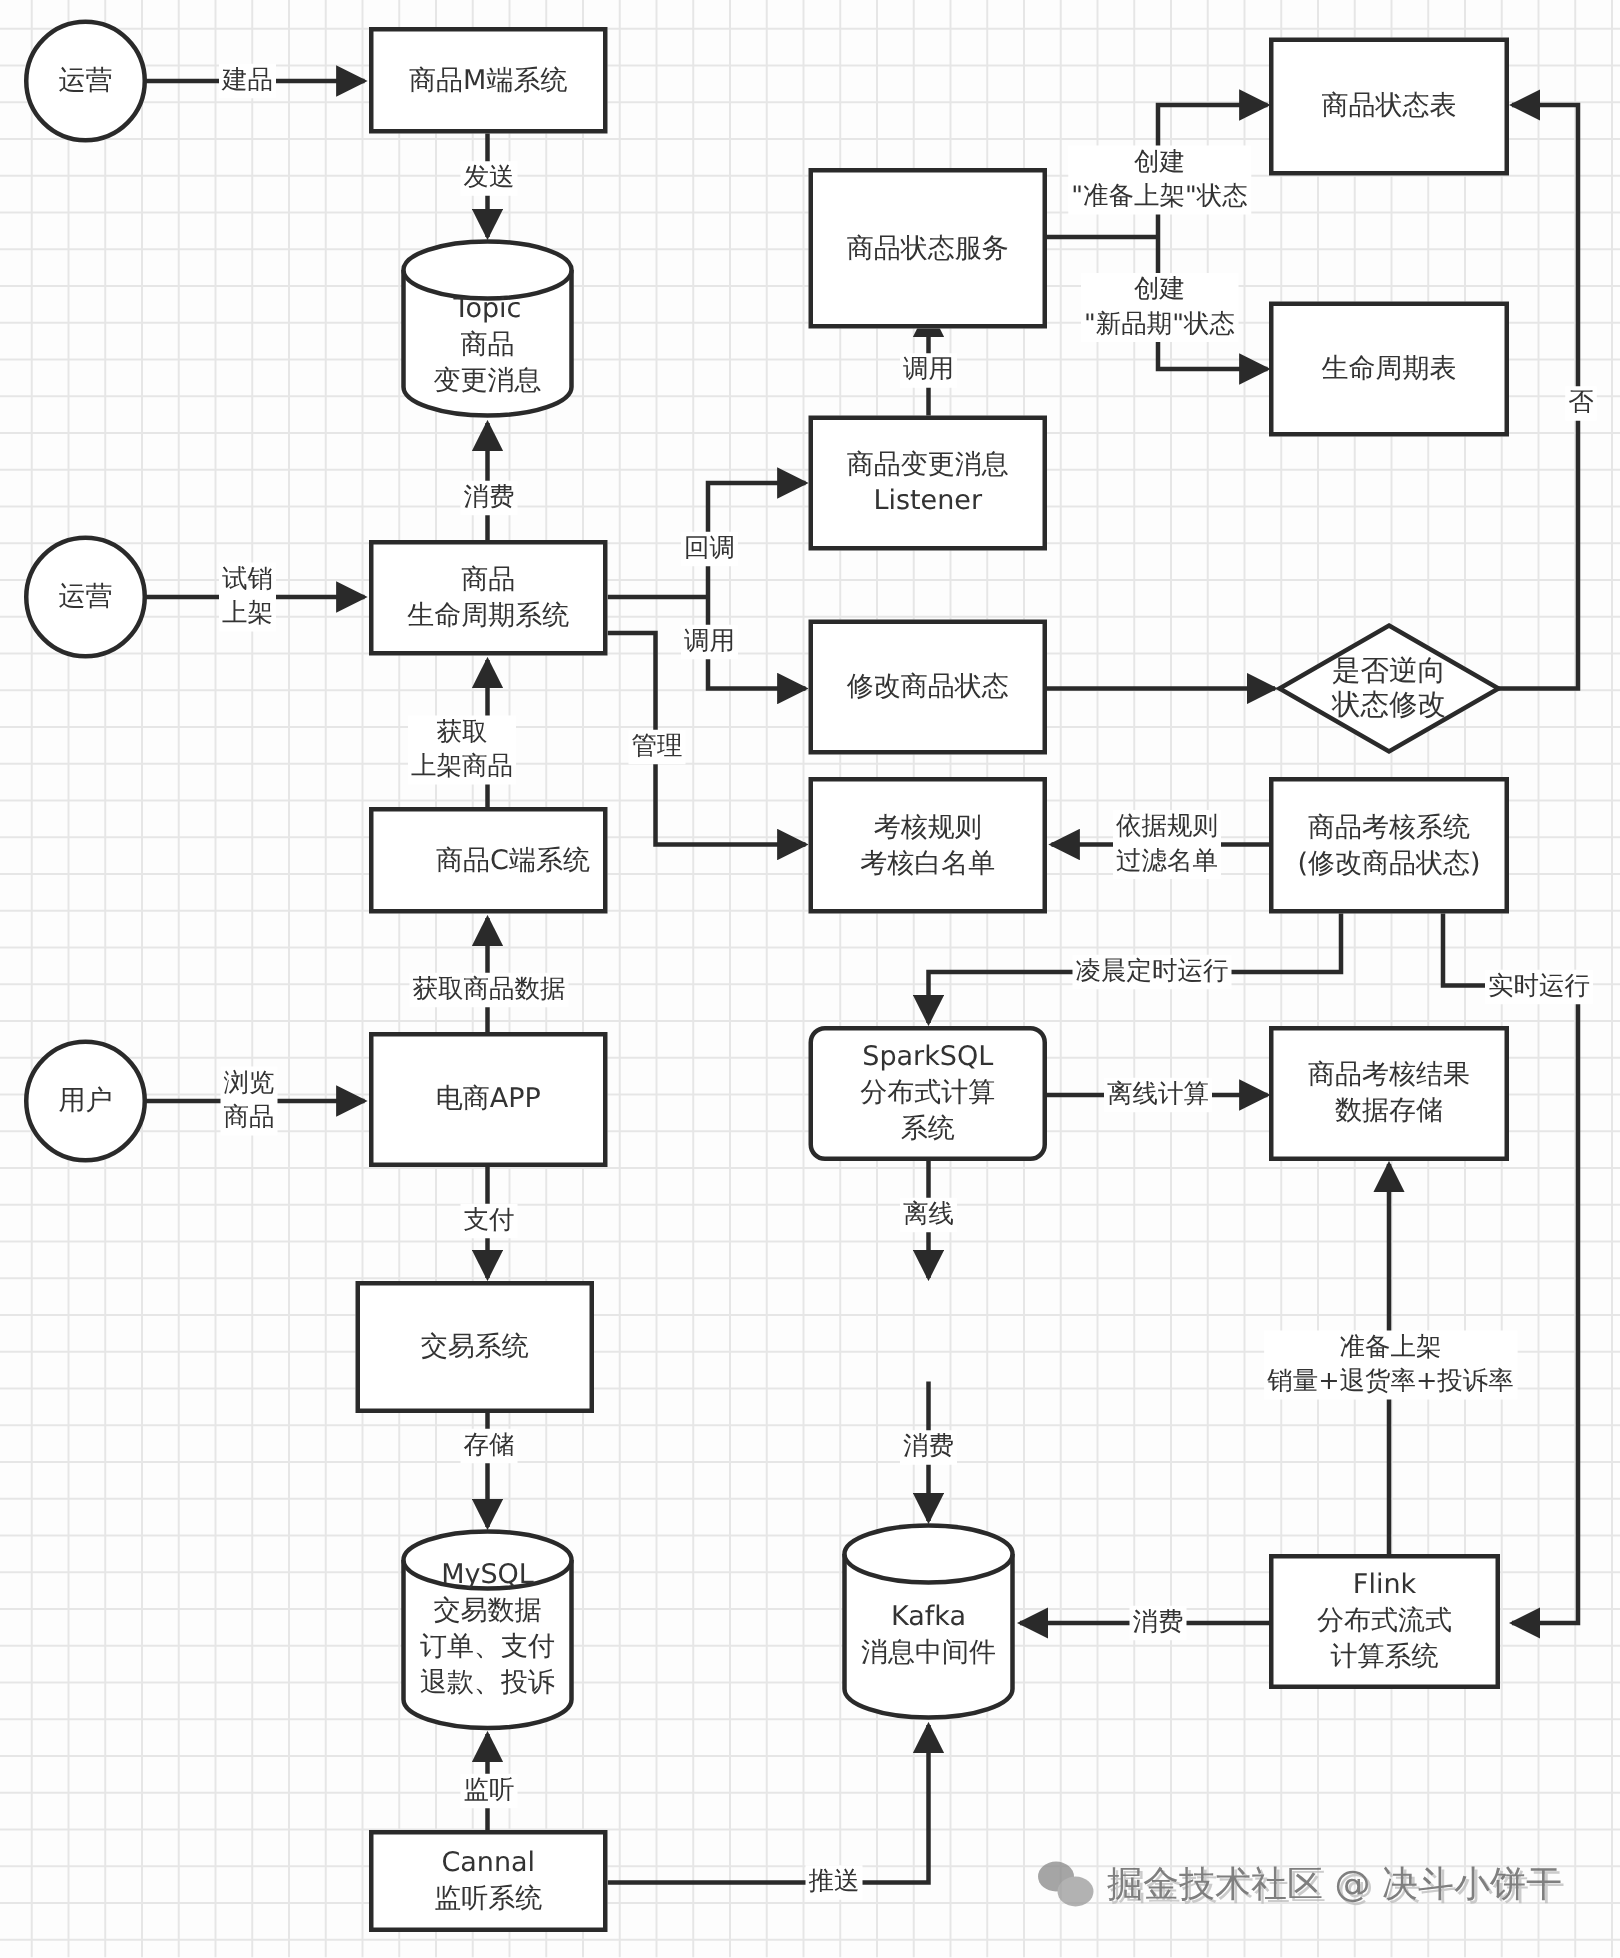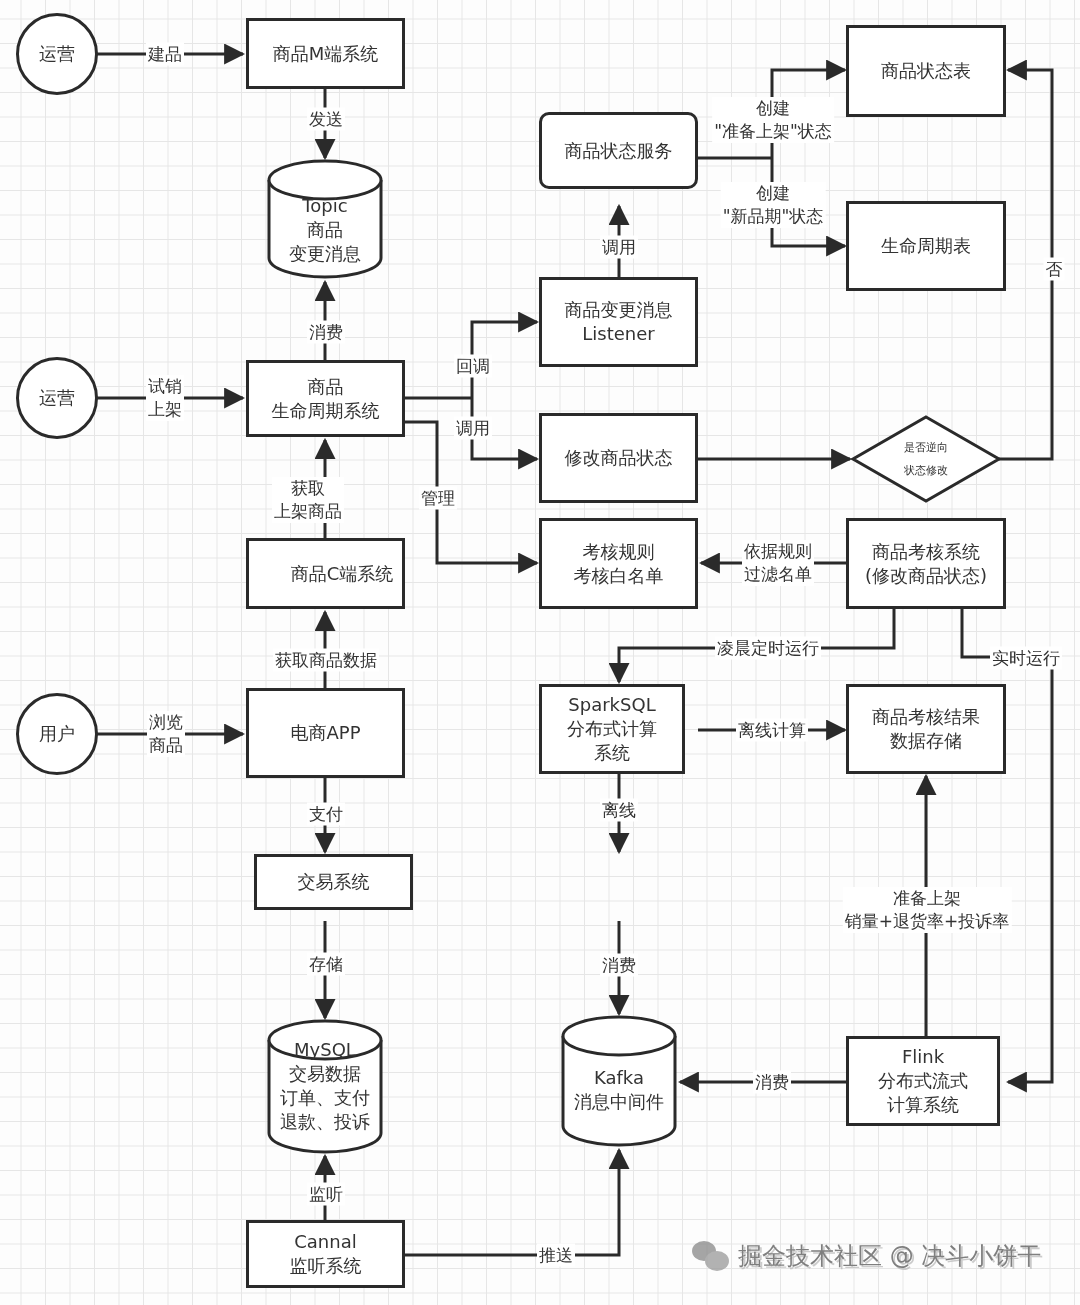--- a/index.html
+++ b/index.html
@@ -84,43 +84,43 @@
   <div class="node circle" style="left:16px;top:693px;width:82px;height:82px;"><span>用户</span></div>
 
   <div class="node box" style="left:246px;top:18px;width:159px;height:71px;"><span>商品M端系统</span></div>
   <div class="node cyl" style="left:269px;top:190px;width:112px;height:80px;"><span>Topic
 商品
 变更消息</span></div>
   <div class="node box" style="left:246px;top:360px;width:159px;height:77px;"><span>商品
 生命周期系统</span></div>
   <div class="node box" style="left:246px;top:538px;width:159px;height:71px;padding-left:33px;"><span>商品C端系统</span></div>
   <div class="node box" style="left:246px;top:688px;width:159px;height:90px;"><span>电商APP</span></div>
-  <div class="node box" style="left:254px;top:854px;width:159px;height:56px;"><span>交易系统</span></div>
+  <div class="node box" style="left:237px;top:854px;width:159px;height:88px;"><span>交易系统</span></div>
   <div class="node cyl" style="left:269px;top:1036px;width:112px;height:100px;"><span>MySQL
 交易数据
 订单、支付
 退款、投诉</span></div>
   <div class="node box" style="left:246px;top:1220px;width:159px;height:68px;"><span>Cannal
 监听系统</span></div>
 
-  <div class="node box" style="left:539px;top:112px;width:159px;height:77px;border-radius:10px;"><span>商品状态服务</span></div>
+  <div class="node box" style="left:539px;top:112px;width:159px;height:107px;"><span>商品状态服务</span></div>
   <div class="node box" style="left:539px;top:277px;width:159px;height:90px;"><span>商品变更消息
 Listener</span></div>
   <div class="node box" style="left:539px;top:413px;width:159px;height:90px;"><span>修改商品状态</span></div>
   <div class="node box" style="left:539px;top:518px;width:159px;height:91px;"><span>考核规则
 考核白名单</span></div>
-  <div class="node box" style="left:539px;top:684px;width:146px;height:90px;"><span>SparkSQL
+  <div class="node box" style="left:539px;top:684px;width:159px;height:90px;border-radius:11px;"><span>SparkSQL
 分布式计算
 系统</span></div>
   <div class="node cyl" style="left:563px;top:1050px;width:112px;height:80px;"><span>Kafka
 消息中间件</span></div>
 
   <div class="node box" style="left:846px;top:25px;width:160px;height:92px;"><span>商品状态表</span></div>
   <div class="node box" style="left:846px;top:201px;width:160px;height:90px;"><span>生命周期表</span></div>
-  <div class="node diamond" style="left:853px;top:417px;width:146px;height:84px;font-size:11px;line-height:23px;text-align:right;"><span>是否逆向
+  <div class="node diamond" style="left:853px;top:417px;width:146px;height:84px;font-size:19px;line-height:23px;text-align:right;"><span>是否逆向
 状态修改</span></div>
   <div class="node box" style="left:846px;top:518px;width:160px;height:91px;"><span>商品考核系统
 (修改商品状态)</span></div>
   <div class="node box" style="left:846px;top:684px;width:160px;height:90px;"><span>商品考核结果
 数据存储</span></div>
   <div class="node box" style="left:846px;top:1036px;width:154px;height:90px;"><span>Flink
 分布式流式
 计算系统</span></div>
 
   <div class="lbl" style="left:165px;top:54px;">建品</div>

